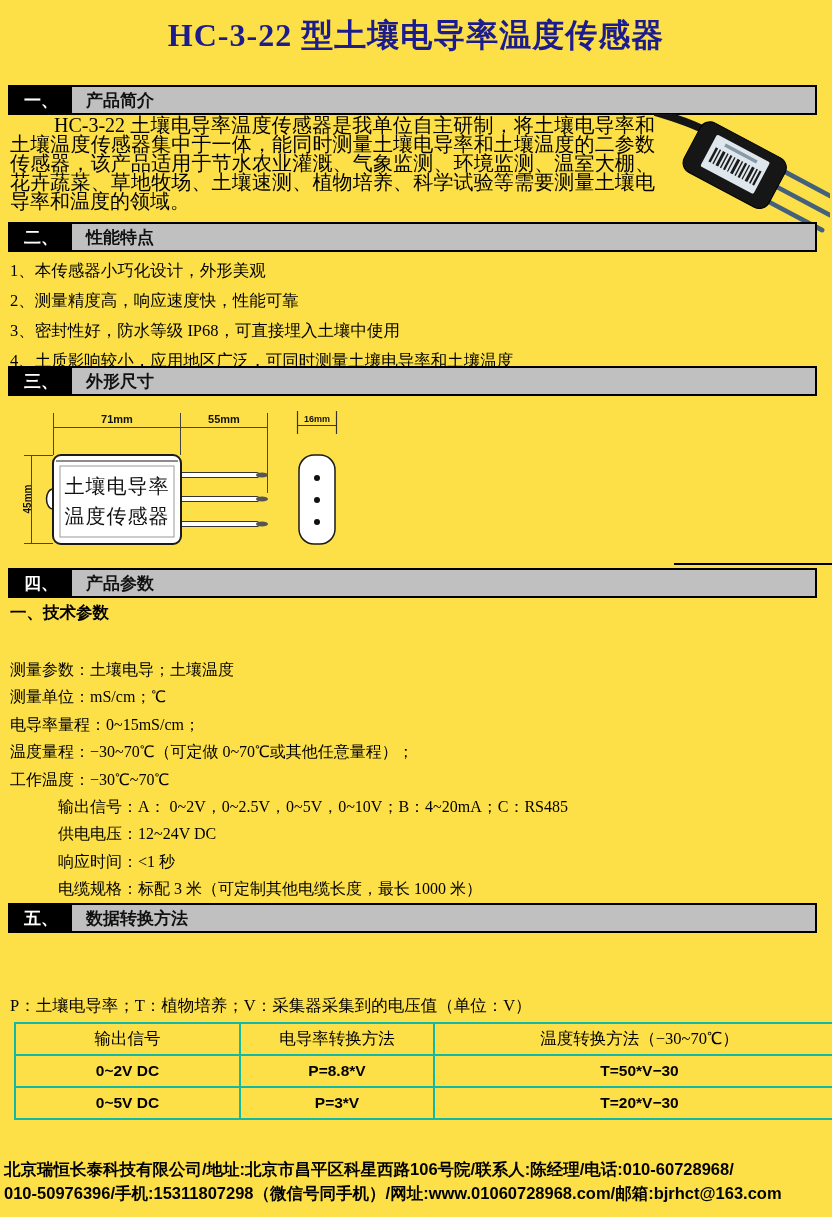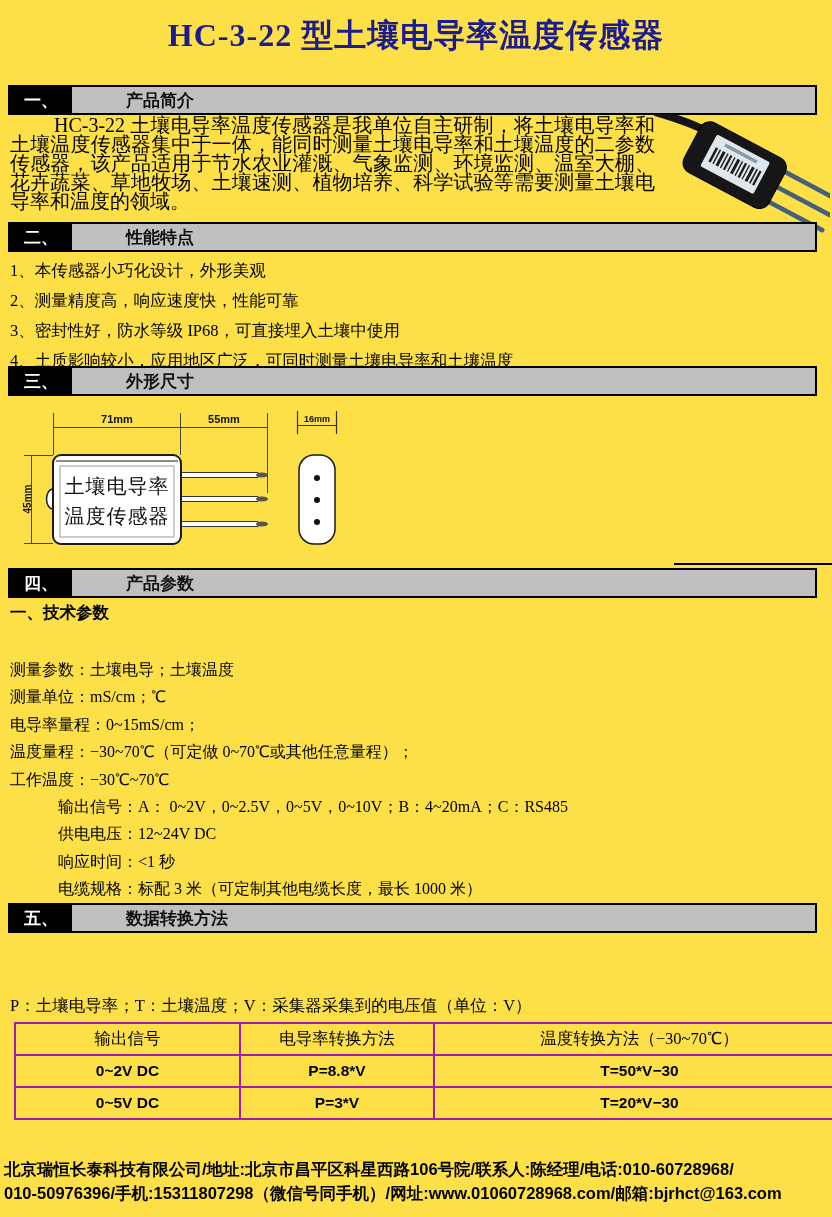--- a/index.html
+++ b/index.html
@@ -6,38 +6,38 @@
   #page{position:relative;width:832px;height:1217px;background:#fde047;overflow:hidden;
         font-family:"Liberation Serif",serif;color:#000;}
   .page-title{position:absolute;top:14px;left:0;width:100%;text-align:center;
         font-size:32px;font-weight:700;letter-spacing:1px;color:var(--title-color,#1c1c8f);}
   
   .secbar{position:absolute;left:8px;width:805px;height:26px;border:2px solid #000;
         background:var(--bar-bg,#c0c0c0);display:flex;box-sizing:content-box;}
   .secnum{width:62px;background:#000;color:#fff;display:flex;align-items:center;justify-content:center;
         font-family:"Liberation Sans",sans-serif;font-weight:700;font-size:17px;}
   .sectitle{flex:1;display:flex;align-items:center;padding-left:14px;
-        font-family:"Liberation Sans",sans-serif;font-weight:700;font-size:17px;color:#111;margin-left:40px;}
+        font-family:"Liberation Sans",sans-serif;font-weight:700;font-size:17px;color:#111;}
   .bodytext{font-size:20px;line-height:19px;}
   .intro-para{position:absolute;top:116px;left:10px;width:645px;text-align:justify;text-indent:2.2em;}
   .photo{position:absolute;top:114px;left:652px;width:178px;height:120px;}
   .features{position:absolute;top:256px;left:10px;width:810px;}
   .features div{line-height:30px;font-size:16.5px;}
   .drawing{position:absolute;top:403px;left:20px;}
   .stray-line{position:absolute;top:563px;left:674px;width:158px;border-top:2px solid #000;}
   .tech-head{position:absolute;top:602px;left:10px;font-family:"Liberation Sans",sans-serif;
         font-weight:700;font-size:16.5px;}
   .params{position:absolute;top:656px;left:10px;width:815px;}
   .params div{line-height:27.4px;font-size:16px;white-space:nowrap;}
   .params .indent{padding-left:48px;}
   .conv-intro{position:absolute;top:936px;left:10px;width:822px;line-height:29px;
         font-size:16.5px;text-indent:2.2em;text-align:justify;}
   .conv-legend{position:absolute;top:995px;left:10px;font-size:16.5px;}
   table.conv{position:absolute;top:1022px;left:14px;width:812px;border-collapse:collapse;table-layout:fixed;}
-  table.conv td{border:2px solid #a21caf;text-align:center;height:28px;padding:1px 2px;}
+  table.conv td{border:2px solid #14b8a6;text-align:center;height:28px;padding:1px 2px;}
   table.conv tr.hdr td{font-size:16.5px;font-family:"Liberation Serif",serif;}
   table.conv tr.val td{font-family:"Liberation Sans",sans-serif;font-weight:700;font-size:15.5px;}
   .col1{width:219px;}.col2{width:188px;}.col3{width:405px;}
   .footer{position:absolute;top:1157px;left:4px;width:826px;
         font-family:"Liberation Sans",sans-serif;font-weight:700;font-size:16.5px;line-height:24px;
         white-space:nowrap;}
   svg text{font-family:"Liberation Sans",sans-serif;}
   svg text.cjk{font-family:"Liberation Serif",serif;}
 </style>
 </head>
@@ -160,21 +160,21 @@
     <div class="indent">供电电压：12~24V DC</div>
     <div class="indent">响应时间：&lt;1 秒</div>
     <div class="indent">电缆规格：标配 3 米（可定制其他电缆长度，最长 1000 米）</div>
   </div>
 
   <div class="secbar" style="top:903px">
     <div class="secnum">五、</div>
     <div class="sectitle">数据转换方法</div>
   </div>
 
-  <div class="conv-legend">P：土壤电导率；T：土壤温度；V：采集器采集到的电压值（单位：V）</div>
+  <div class="conv-legend">P：土壤电导率；T：植物培养；V：采集器采集到的电压值（单位：V）</div>
 
   <table class="conv">
     <tbody>
         <tr class="hdr">
       <td class="col1">输出信号</td>
       <td class="col2">电导率转换方法</td>
       <td class="col3">温度转换方法（−30~70℃）</td>
     </tr>
     <tr class="val">
       <td>0~2V DC</td>

